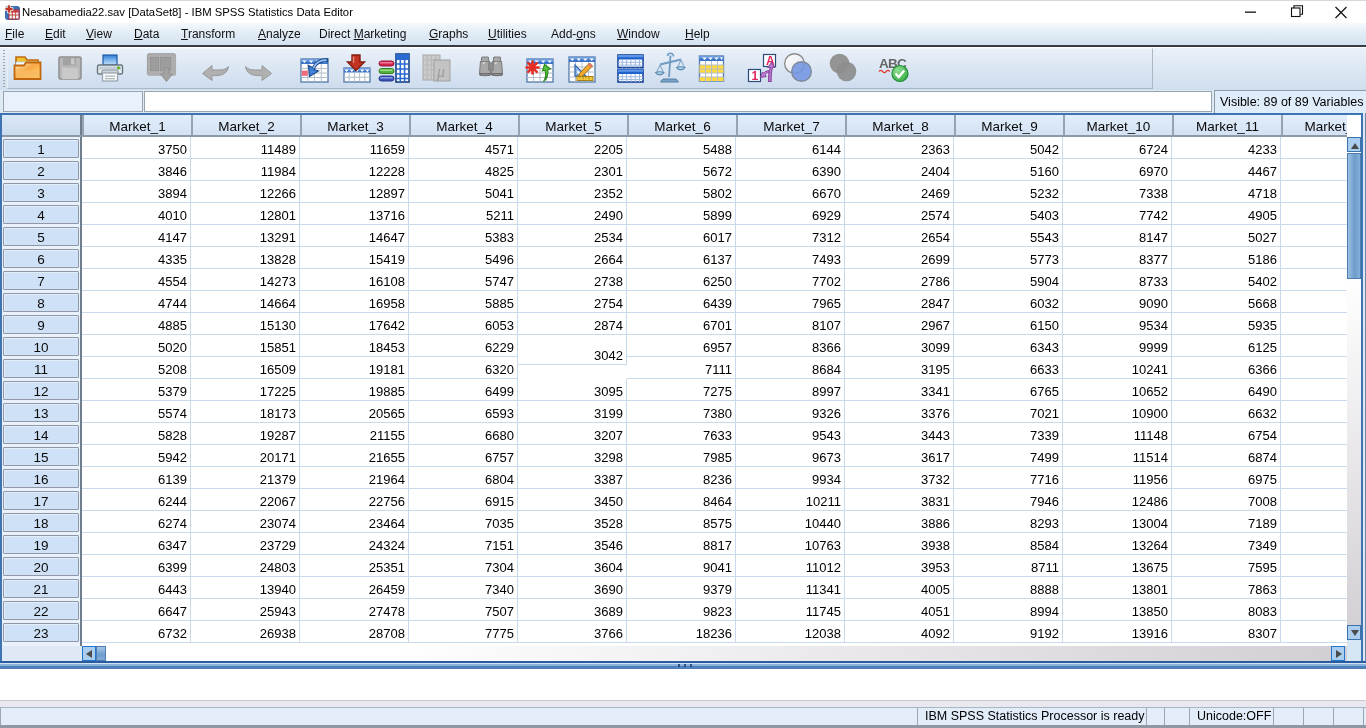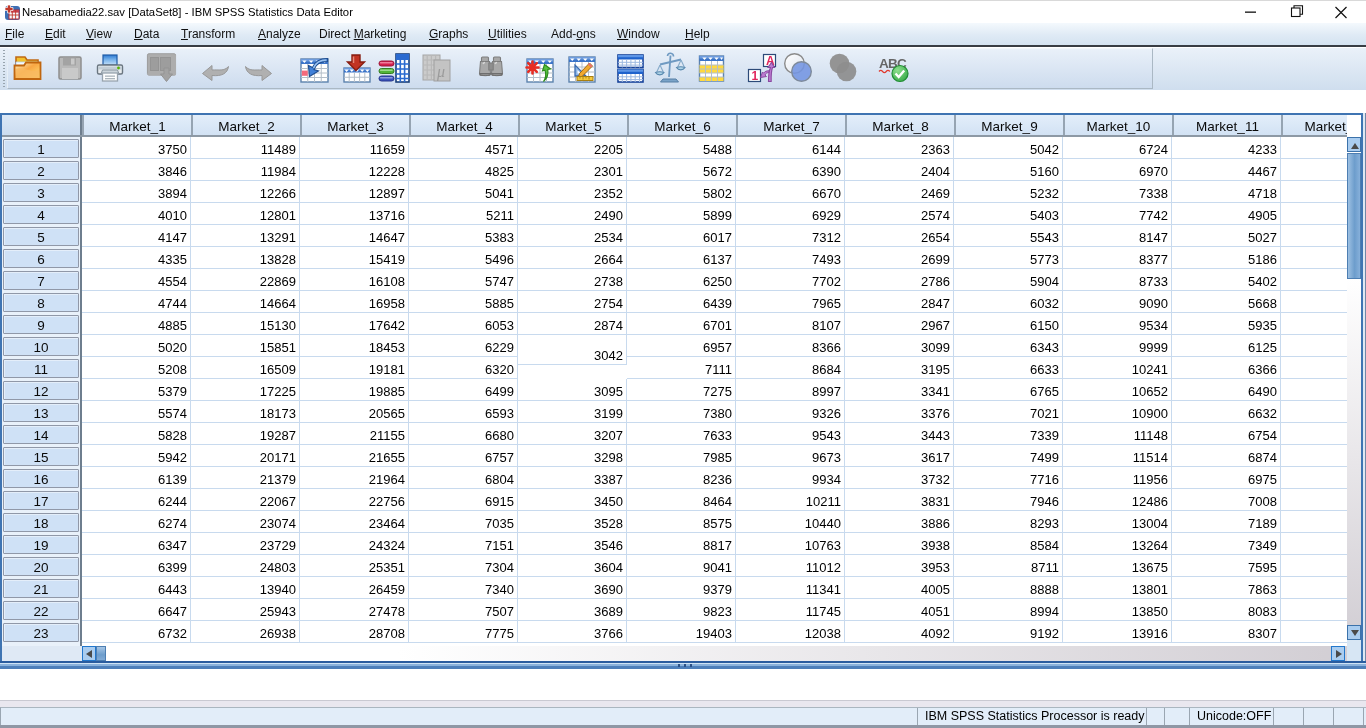--- a/index.html
+++ b/index.html
@@ -331,20 +331,25 @@
 <path d="M1 19.5 q1.8 -2.2 3.6 0 t3.6 0 t3.6 0" stroke="#e03a2f" stroke-width="1.2" fill="none"></path>
 <defs>
             <radialGradient id="gch" cx="0.35" cy="0.3" r="0.9">
 <stop offset="0" stop-color="#8fe08f"></stop>
               <stop offset="1" stop-color="#2aa23e"></stop>
             </radialGradient>
           </defs>
 <circle cx="22" cy="21.5" r="8" fill="url(#gch)" stroke="#1f8c33" stroke-width="1.2"></circle>
 <path d="M17.5 21.5 l3.2 3.5 5.5 -6.5" stroke="#ffffff" stroke-width="2.4" fill="none"></path>
 </svg></div>
+    </div>
+<div id="cref">
+      <div id="cf1"></div>
+      <div id="cf2"></div>
+      <div id="vis">Visible: 89 of 89 Variables</div>
     </div>
 <div id="grid">
  <div id="dataclip">
         <div class="dc" style="left:80px;top:22px">3750</div>
 <div class="dc" style="left:189px;top:22px">11489</div>
 <div class="dc" style="left:298px;top:22px">11659</div>
 <div class="dc" style="left:407px;top:22px">4571</div>
 <div class="dc" style="left:516px;top:22px">2205</div>
 <div class="dc" style="left:625px;top:22px">5488</div>
 <div class="dc" style="left:734px;top:22px">6144</div>
@@ -407,21 +412,21 @@
 <div class="dc" style="left:407px;top:132px">5496</div>
 <div class="dc" style="left:516px;top:132px">2664</div>
 <div class="dc" style="left:625px;top:132px">6137</div>
 <div class="dc" style="left:734px;top:132px">7493</div>
 <div class="dc" style="left:843px;top:132px">2699</div>
 <div class="dc" style="left:952px;top:132px">5773</div>
 <div class="dc" style="left:1061px;top:132px">8377</div>
 <div class="dc" style="left:1170px;top:132px">5186</div>
 <div class="dc dce" style="left:1279px;top:132px"></div>
 <div class="dc" style="left:80px;top:154px">4554</div>
-<div class="dc" style="left:189px;top:154px">22869</div>
+<div class="dc" style="left:189px;top:154px">14273</div>
 <div class="dc" style="left:298px;top:154px">16108</div>
 <div class="dc" style="left:407px;top:154px">5747</div>
 <div class="dc" style="left:516px;top:154px">2738</div>
 <div class="dc" style="left:625px;top:154px">6250</div>
 <div class="dc" style="left:734px;top:154px">7702</div>
 <div class="dc" style="left:843px;top:154px">2786</div>
 <div class="dc" style="left:952px;top:154px">5904</div>
 <div class="dc" style="left:1061px;top:154px">8733</div>
 <div class="dc" style="left:1170px;top:154px">5402</div>
 <div class="dc dce" style="left:1279px;top:154px"></div>
@@ -603,21 +608,21 @@
 <div class="dc" style="left:843px;top:484px">4051</div>
 <div class="dc" style="left:952px;top:484px">8994</div>
 <div class="dc" style="left:1061px;top:484px">13850</div>
 <div class="dc" style="left:1170px;top:484px">8083</div>
 <div class="dc dce" style="left:1279px;top:484px"></div>
 <div class="dc" style="left:80px;top:506px">6732</div>
 <div class="dc" style="left:189px;top:506px">26938</div>
 <div class="dc" style="left:298px;top:506px">28708</div>
 <div class="dc" style="left:407px;top:506px">7775</div>
 <div class="dc" style="left:516px;top:506px">3766</div>
-<div class="dc" style="left:625px;top:506px">19403</div>
+<div class="dc" style="left:625px;top:506px">18236</div>
 <div class="dc" style="left:734px;top:506px">12038</div>
 <div class="dc" style="left:843px;top:506px">4092</div>
 <div class="dc" style="left:952px;top:506px">9192</div>
 <div class="dc" style="left:1061px;top:506px">13916</div>
 <div class="dc" style="left:1170px;top:506px">8307</div>
 <div class="dc dce" style="left:1279px;top:506px"></div>
       </div>
  <div id="ghead"></div>
       <div id="hline"></div>
  <div class="hc" style="left:80px;width:109px"><span class="hct">Market_1</span></div>

